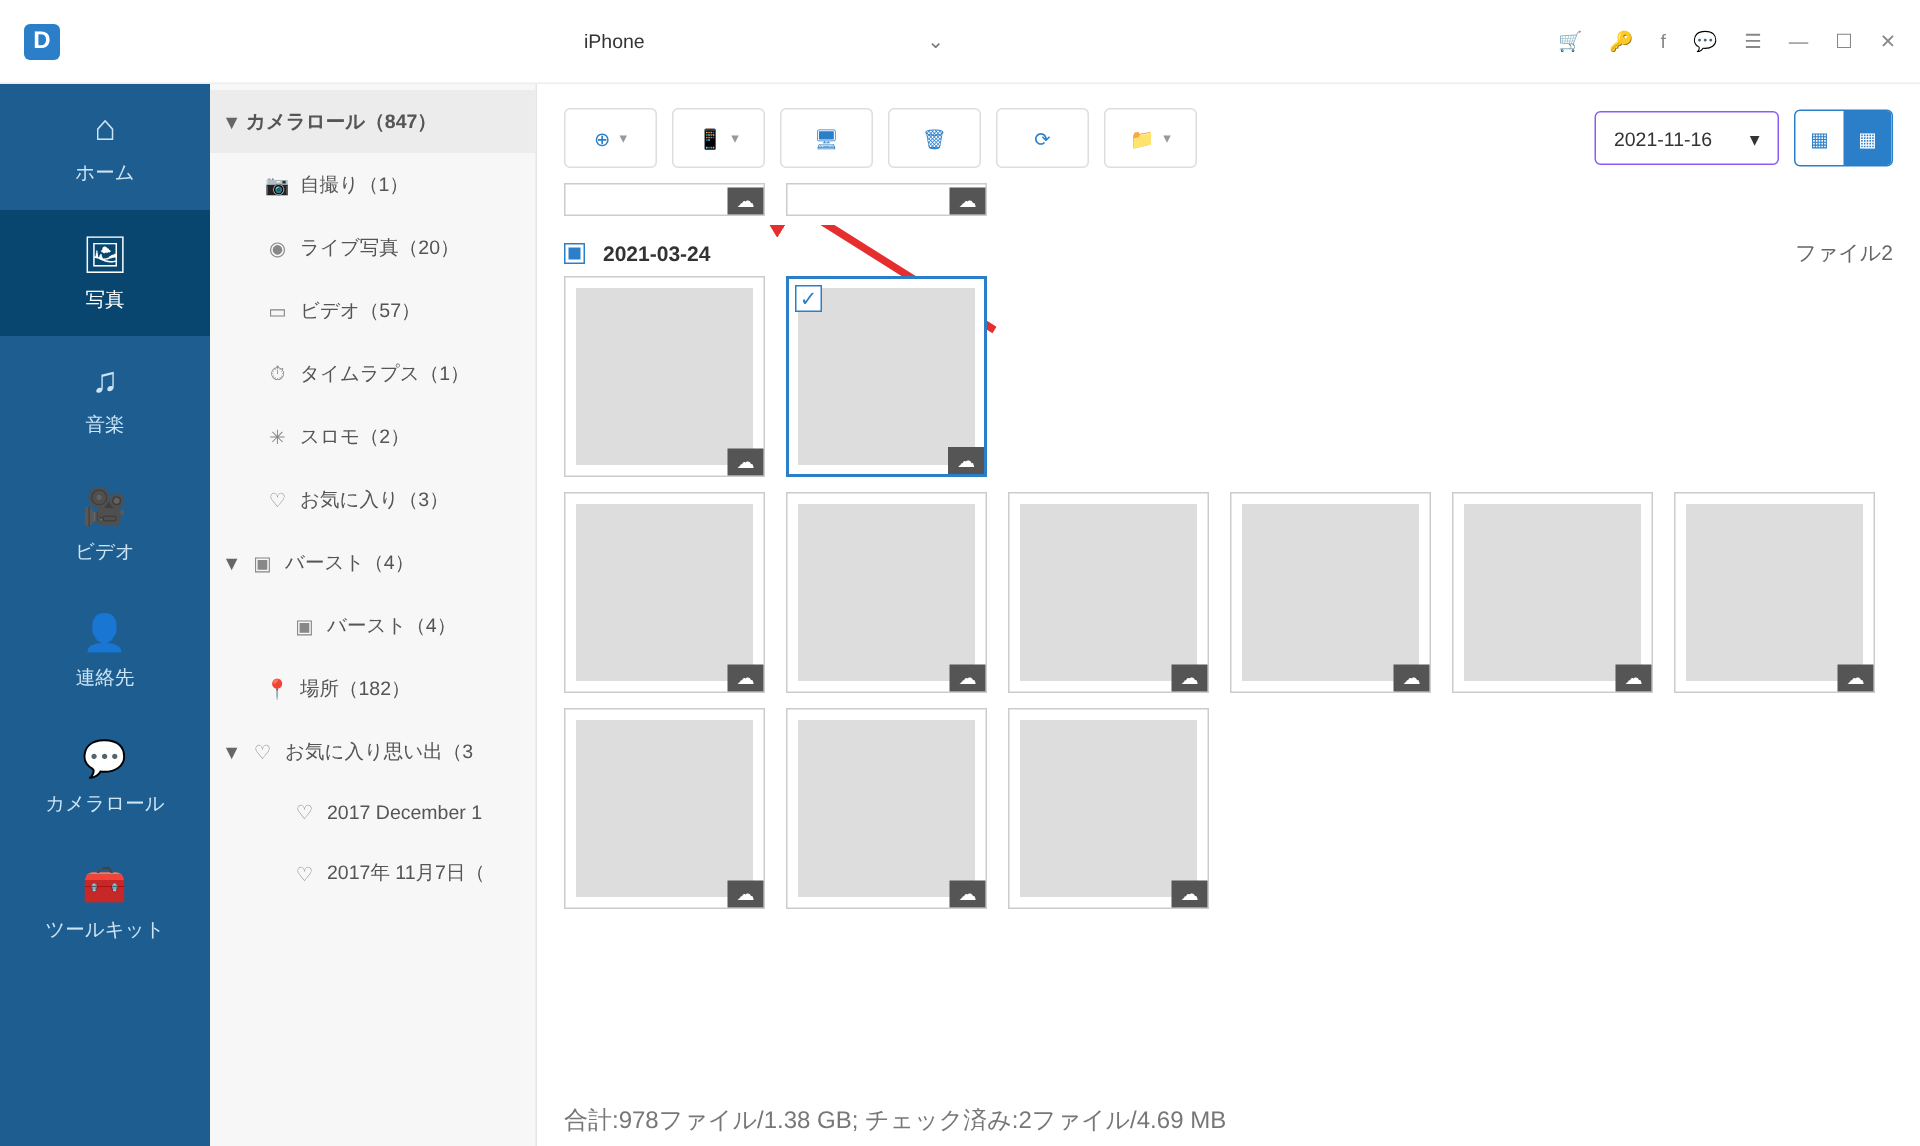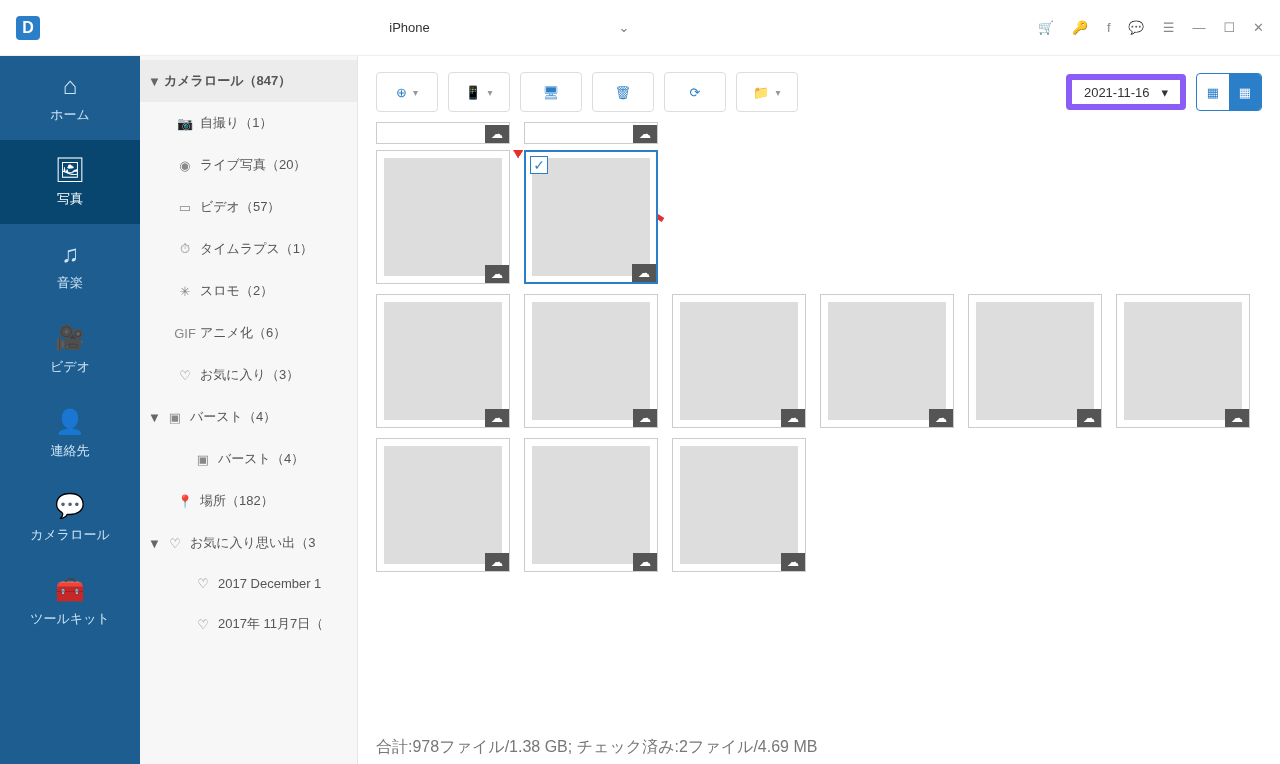--- a/index.html
+++ b/index.html
@@ -24,21 +24,21 @@
 .tree .node { display: flex; align-items: center; padding: 12px 12px 12px 18px; cursor: pointer; color: #555; white-space:nowrap;}
 .tree .node.root { font-weight: bold; background: #ececec; padding-left: 8px;}
 .tree .node .tw { width: 14px; color:#666; margin-right:2px;}
 .tree .node .ic { width: 22px; text-align: center; color:#888; margin-right:4px;}
 .tree .node.depth2 { padding-left: 52px; }
 .main { flex: 1; display: flex; flex-direction: column; min-width: 0; }
 .toolbar { display: flex; align-items: center; padding: 16px 18px 10px; gap: 10px; }
 .tbtn { border: 1px solid #ddd; border-radius: 4px; height: 40px; min-width: 62px; display: flex; align-items: center; justify-content: center; color: #2b7fc9; cursor: pointer; background:#fff; gap:6px; padding:0 10px;}
 .tbtn .dd{font-size:10px;color:#999;}
 .spacer { flex: 1; }
-.datebtn { border: 6px solid #8b5cf6; border-radius: 4px; height: 36px; padding: 0 12px; display: flex; align-items: center; gap: 12px; cursor:pointer;}
+.datebtn { border: 1px solid #8b5cf6; border-radius: 4px; height: 36px; padding: 0 12px; display: flex; align-items: center; gap: 25px; cursor:pointer;}
 .viewtoggle { display: flex; border: 1px solid #2b7fc9; border-radius: 4px; overflow: hidden; }
 .viewtoggle div { width: 32px; height: 36px; display: flex; align-items: center; justify-content: center; cursor:pointer;}
 .viewtoggle .active { background: #2b7fc9; color: #fff; }
 .viewtoggle .inactive { color: #2b7fc9; }
 .checkall { display: flex; align-items: center; padding: 4px 18px 8px; color: #555; font-size:15px;}
 .checkall .cb { width:16px;height:16px;border:2px solid #2b7fc9;margin-right:10px;display:flex;align-items:center;justify-content:center;}
 .checkall .cb .inner{width:8px;height:8px;background:#2b7fc9;}
 .content { flex: 1; overflow-y: auto; padding: 0 18px; position:relative;}
 .arrow { position:absolute; top:-30px; left:145px; pointer-events:none;}
 .group-head { display: flex; align-items: center; padding: 10px 0 6px; font-weight: bold; font-size:14px;}
@@ -147,25 +147,20 @@
           <span class="ic">⏱</span>
           <span>タイムラプス（1）</span>
         </div>
       <div class="node">
           <span class="tw"></span>
           <span class="ic">✳</span>
           <span>スロモ（2）</span>
         </div>
       <div class="node">
           <span class="tw"></span>
-          <span class="ic">GIF</span>
-          <span>アニメ化（6）</span>
-        </div>
-      <div class="node">
-          <span class="tw"></span>
           <span class="ic">♡</span>
           <span>お気に入り（3）</span>
         </div>
       <div class="node" style="padding-left:8px;">
           <span class="tw">▼</span>
           <span class="ic">▣</span>
           <span>バースト（4）</span>
         </div>
       <div class="node depth2">
           <span class="ic">▣</span>
@@ -238,20 +233,27 @@
       <div class="content">
         <svg class="arrow" width="190" height="120">
             <defs>
               <marker id="ah" markerWidth="10" markerHeight="10" refX="2" refY="5" orient="auto">
                 <path d="M0,0 L10,5 L0,10 Z" fill="#e62e2e"></path>
               </marker>
             </defs>
             <line x1="160" y1="100" x2="20" y2="12" stroke="#e62e2e" stroke-width="5" marker-end="url(#ah)"></line>
           </svg>
 
+        <div class="group-head partial">
+            <span class="cb partial">
+              <span class="inner"></span>
+            </span>
+            <span>2021-03-24</span>
+            <span class="count">ファイル2</span>
+          </div>
         <div class="thumbs">
           <div class="thumb">
               <div class="img img-cat"></div>
               <div class="cloud">☁</div>
             </div>
           <div class="thumb selected">
               <div class="check">✓</div>
               <div class="img img-bread"></div>
               <div class="cloud">☁</div>
             </div>

